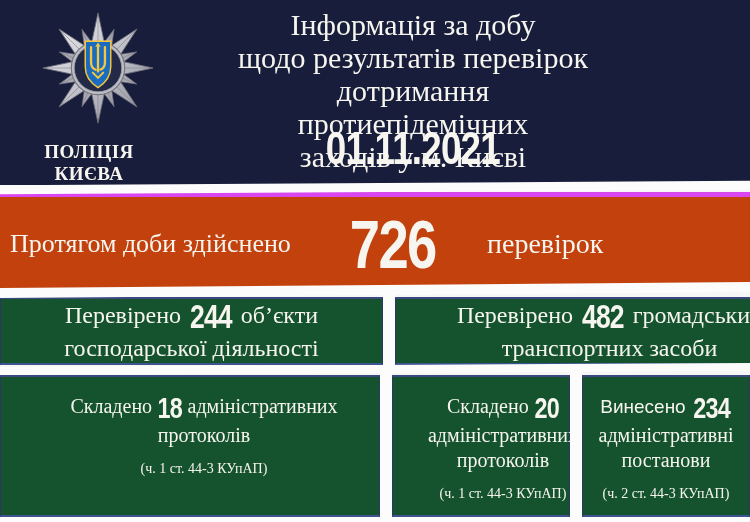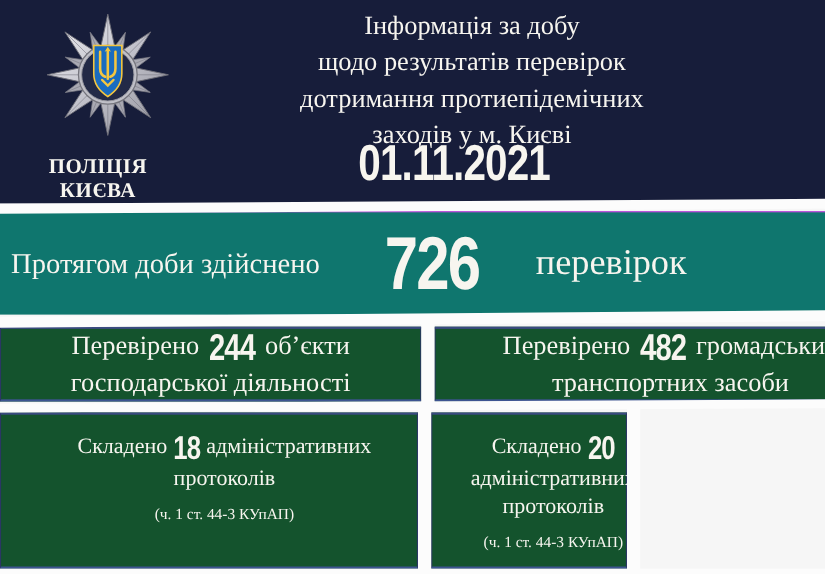--- a/index.html
+++ b/index.html
@@ -4,22 +4,22 @@
 <style>
   html,body{margin:0;padding:0;background:#ffffff;}
   .stage{
     position:relative;width:750px;height:522px;overflow:hidden;
     background:#f6f6f6;
     font-family:"Liberation Serif","DejaVu Serif",serif;
     color:#f7f5ef;
   }
   
   .top-section{position:absolute;left:0;top:0;width:750px;height:185px;background:#171d3a;}
-  .band{position:absolute;left:0;top:192px;width:750px;height:93px;background:#0f766e;
-        border-top:1px solid #d946ef;}
+  .band{position:absolute;left:0;top:192px;width:750px;height:93px;background:#c2410c;
+        border-top:5px solid #d946ef;}
   .box{position:absolute;background:#14532d;
        border:1px solid #2b3764;border-top:2px solid #3a4a80;border-bottom:2px solid #3d5491;
        box-sizing:border-box;display:flex;flex-direction:column;align-items:center;justify-content:center;
        text-align:center;}
   .row1-box1{left:0;top:297px;width:383px;height:68px;}
   .row1-box2{left:395px;top:297px;width:429px;height:68px;}
   .row2-box{top:375px;height:142px;justify-content:flex-start;padding-top:16px;}
   .row2-box1{left:0;width:380px;padding-left:28px;}
   .row2-box2{left:392px;width:178px;padding-left:44px;}
   .row2-box3{left:582px;width:168px;}
@@ -30,33 +30,33 @@
   .d3{top:365px;height:8px;transform:rotate(-0.3deg);}
   .d4{top:517px;height:5px;}
   .vgap{position:absolute;background:#fcfcfc;}
   .g1{left:383px;top:292px;width:12px;height:76px;}
   .g2{left:380px;top:370px;width:12px;height:152px;}
   .g3{left:570px;top:370px;width:12px;height:152px;}
   
   .badge{position:absolute;left:40px;top:10px;width:116px;height:116px;}
   .org-label{position:absolute;left:8px;top:141px;width:162px;text-align:center;
              font-size:19px;font-weight:bold;letter-spacing:0.5px;}
-  .title-block{position:absolute;left:244px;top:8px;width:370px;text-align:center;
-               font-size:24px;line-height:33px;}
+  .title-block{position:absolute;left:228px;top:8px;width:370px;text-align:center;
+               font-size:30px;line-height:33px;}
   .date{position:absolute;left:228px;top:124px;width:370px;text-align:center;
         font-family:"Liberation Sans","DejaVu Sans",sans-serif;font-weight:700;
         font-size:46px;letter-spacing:-1px;line-height:48px;}
   .date-inner{display:inline-block;transform:scaleX(0.8);}
   
   .summary-prefix{position:absolute;left:10px;top:0;height:93px;display:flex;align-items:center;font-size:26px;}
   .summary-value{position:absolute;left:318px;top:0;width:150px;height:93px;display:flex;align-items:center;justify-content:center;
                  font-family:"Liberation Sans","DejaVu Sans",sans-serif;font-weight:700;
                  font-size:68px;letter-spacing:-2px;text-align:center;}
   .summary-value span{display:inline-block;transform:scaleX(0.8);}
-  .summary-suffix{position:absolute;left:487px;top:0;height:93px;display:flex;align-items:center;font-size:33px;}
+  .summary-suffix{position:absolute;left:487px;top:0;height:93px;display:flex;align-items:center;font-size:28px;}
   
   .check-text{font-size:24px;line-height:31px;padding:0 10px;}
   .action-text{font-size:20px;line-height:25px;padding:0 8px;}
   .num{font-family:"Liberation Sans","DejaVu Sans",sans-serif;font-weight:700;
        display:inline-block;transform:scaleX(0.78);letter-spacing:-1px;line-height:1;}
   .num-mid{font-size:34px;vertical-align:-5px;margin:0 -3px;}
   .num-small{font-size:30px;vertical-align:-5px;margin:0 -3px;}
   .sans-prefix{font-family:"Liberation Sans","DejaVu Sans",sans-serif;font-size:19px;}
   .note{font-size:14px;line-height:18px;margin-top:12px;}
 </style>
@@ -160,20 +160,28 @@
 
   <div class="box row2-box row2-box2">
     <div class="action-text">
       <span>Складено</span>
       <span class="num num-small">20</span>
       <span>адміністративних протоколів</span>
     </div>
     <div class="note">(ч. 1 ст. 44-3 КУпАП)</div>
   </div>
 
+  <div class="box row2-box row2-box3">
+    <div class="action-text">
+      <span class="sans-prefix">Винесено</span>
+      <span class="num num-small">234</span>
+      <span>адміністративні постанови</span>
+    </div>
+    <div class="note">(ч. 2 ст. 44-3 КУпАП)</div>
+  </div>
 
   <div class="divider d1"></div>
   <div class="divider d2"></div>
   <div class="divider d3"></div>
   <div class="divider d4"></div>
   <div class="vgap g1"></div>
   <div class="vgap g2"></div>
   <div class="vgap g3"></div>
 
 </div>

